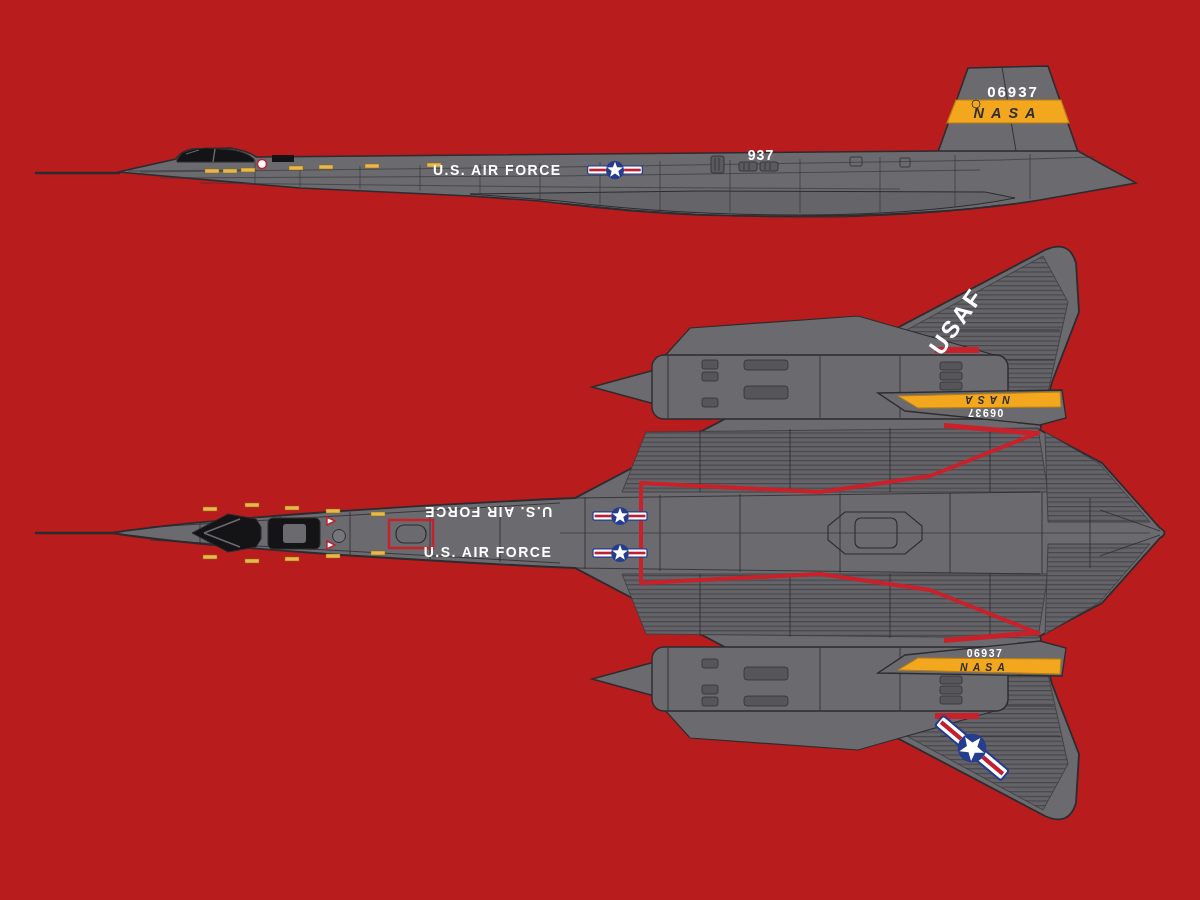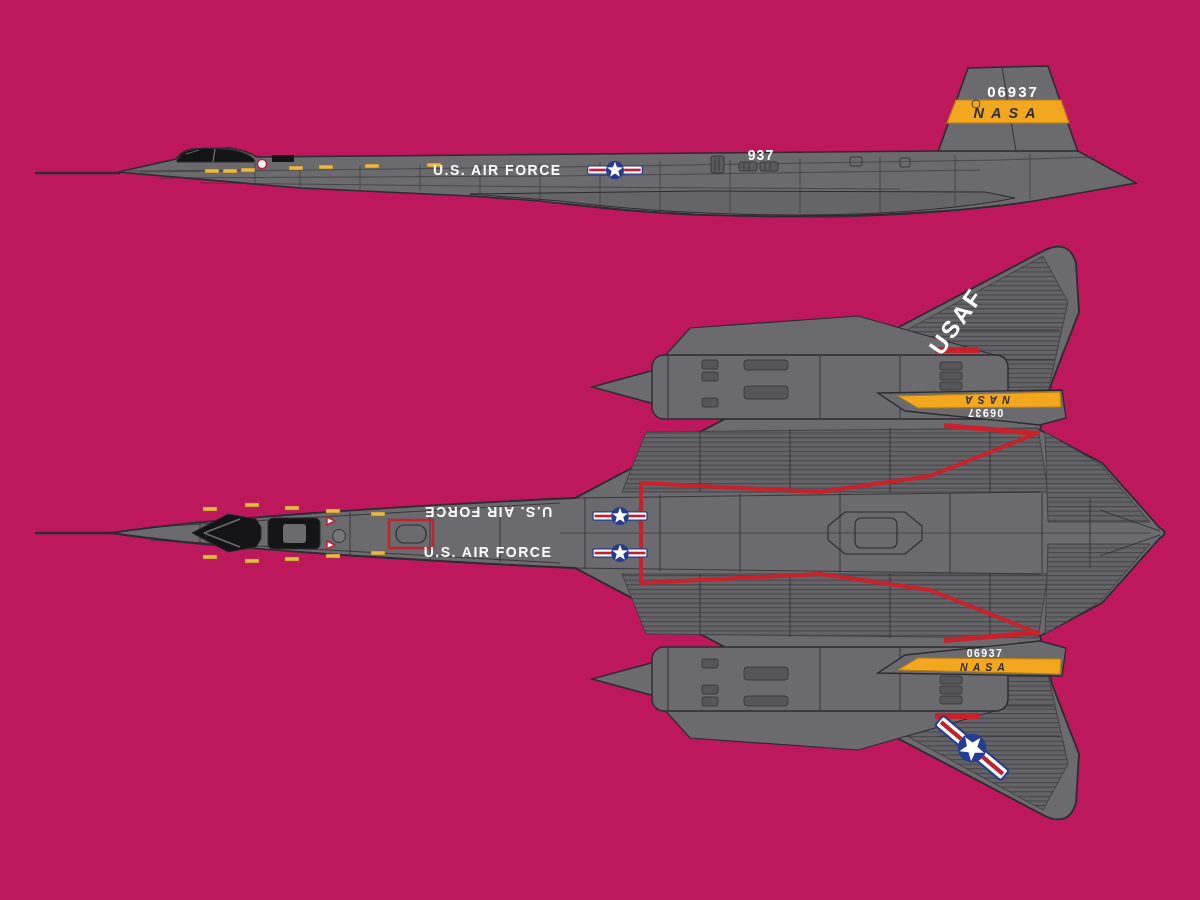--- a/index.html
+++ b/index.html
@@ -8,21 +8,21 @@
     background: #ffffff;
     width: 1200px;
     height: 900px;
     overflow: hidden;
     font-family: "Liberation Sans", sans-serif;
   }
   #stage {
     width: 1200px;
     height: 900px;
     position: relative;
-    background: #be185d;
+    background: #b91c1c;
   }
   svg { display: block; }
   text { user-select: none; }
   .stencil {
     font-family: "Liberation Sans", sans-serif;
     font-weight: bold;
   }
 </style>
 </head>
 <body>

